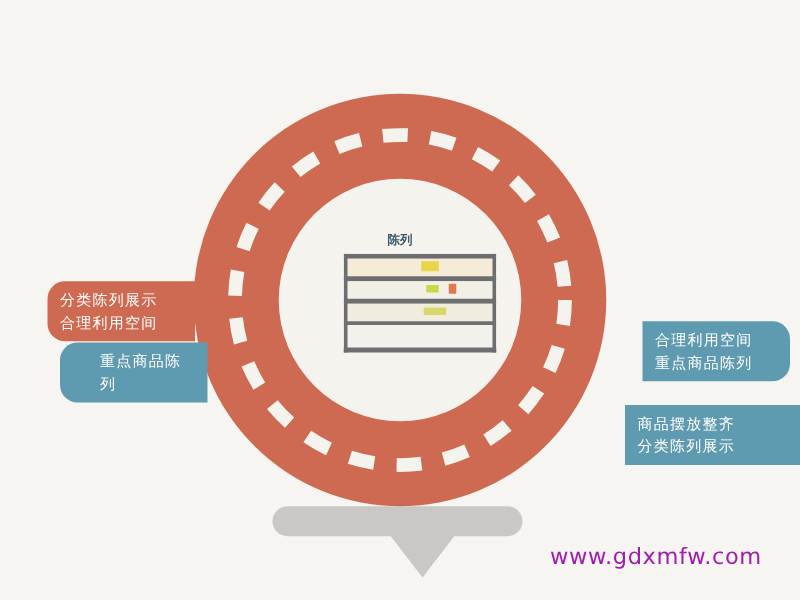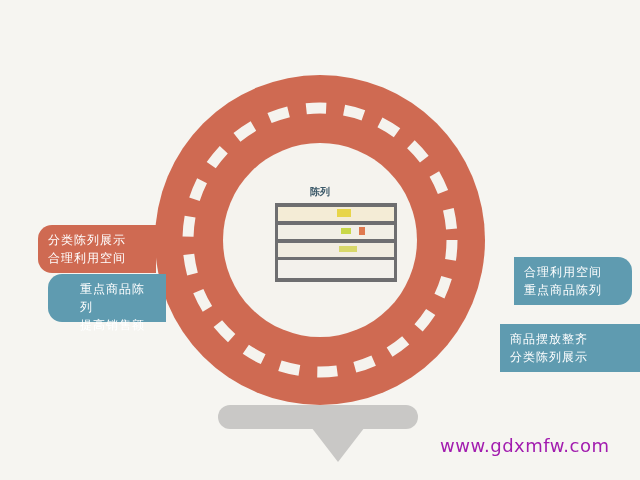--- a/index.html
+++ b/index.html
@@ -50,21 +50,20 @@
   <rect x="84" y="24" width="6" height="8" fill="#e07a50"></rect>
   <rect x="64" y="43" width="18" height="6" fill="#d8d86a"></rect>
 </svg>
 
 <div class="box red left" style="left:38px;top:225px;">
   <div>分类陈列展示</div>
   <div>合理利用空间</div>
 </div>
 <div class="box blue left" style="left:48px;top:274px;padding-left:32px;">
   <div>重点商品陈列</div>
-  <div>提高销售额</div>
 </div>
 <div class="box blue right" style="left:514px;top:225px;">
   <div>合理利用空间</div>
   <div>重点商品陈列</div>
 </div>
 <div class="box blue right" style="left:500px;top:292px;width:156px;">
   <div>商品摆放整齐</div>
   <div>分类陈列展示</div>
 </div>
 

